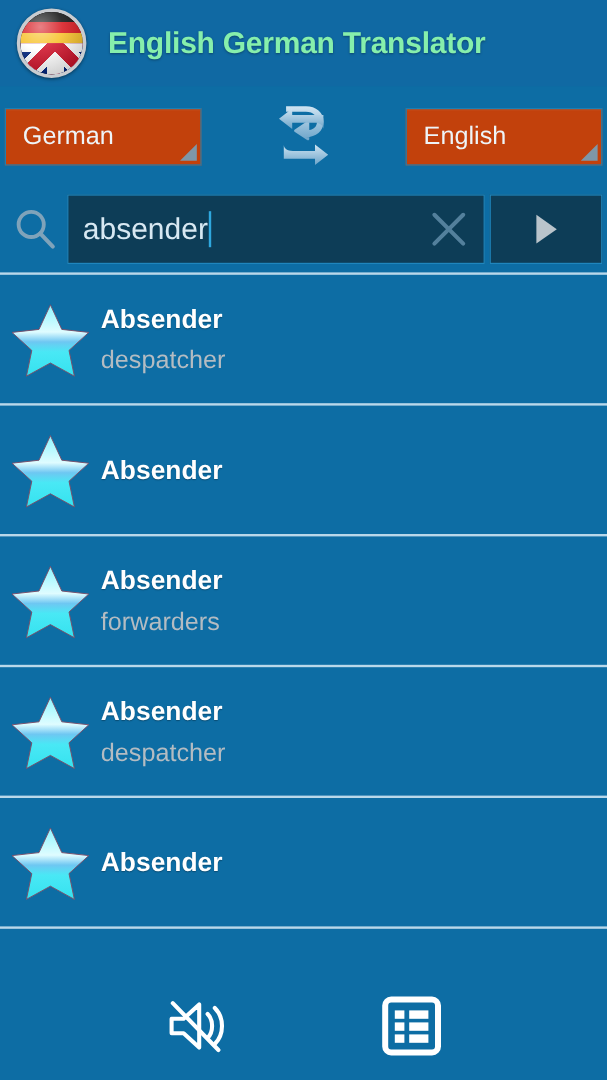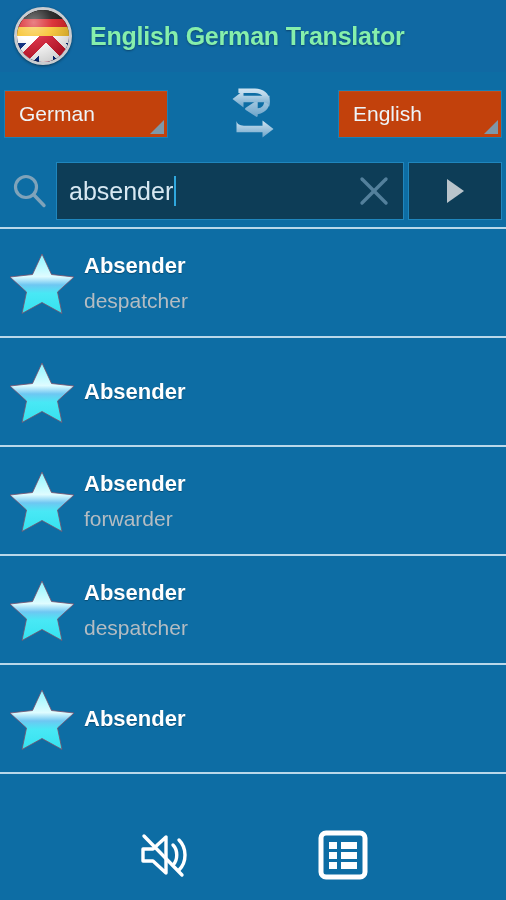--- a/index.html
+++ b/index.html
@@ -326,21 +326,21 @@
           <stop offset="52%" stop-color="#6ec7f2"></stop>
           <stop offset="66%" stop-color="#49e8f5"></stop>
           <stop offset="100%" stop-color="#35e2ef"></stop>
         </linearGradient>
       </defs>
       <path d="M33 3 L42.5 23.5 L65 26 L48.5 41 L53 62.5 L33 51.5 L13 62.5 L17.5 41 L1 26 L23.5 23.5 Z" fill="url(#stg2)" stroke="#7a4f6b" stroke-width="0.8"></path>
     </svg>
       </div>
       <div class="result-texts">
         <div class="result-title">Absender</div>
-        <div class="result-sub">forwarder</div>
+        <div class="result-sub">forwarders</div>
       </div>
     </div>
     <div class="result-row">
       <div class="star-wrap">
     <svg width="66" height="64" viewBox="0 0 66 64">
       <defs>
         <linearGradient id="stg3" x1="0" y1="0" x2="0" y2="1">
           <stop offset="0%" stop-color="#8df6ff"></stop>
           <stop offset="38%" stop-color="#dffcff"></stop>
           <stop offset="52%" stop-color="#6ec7f2"></stop>

